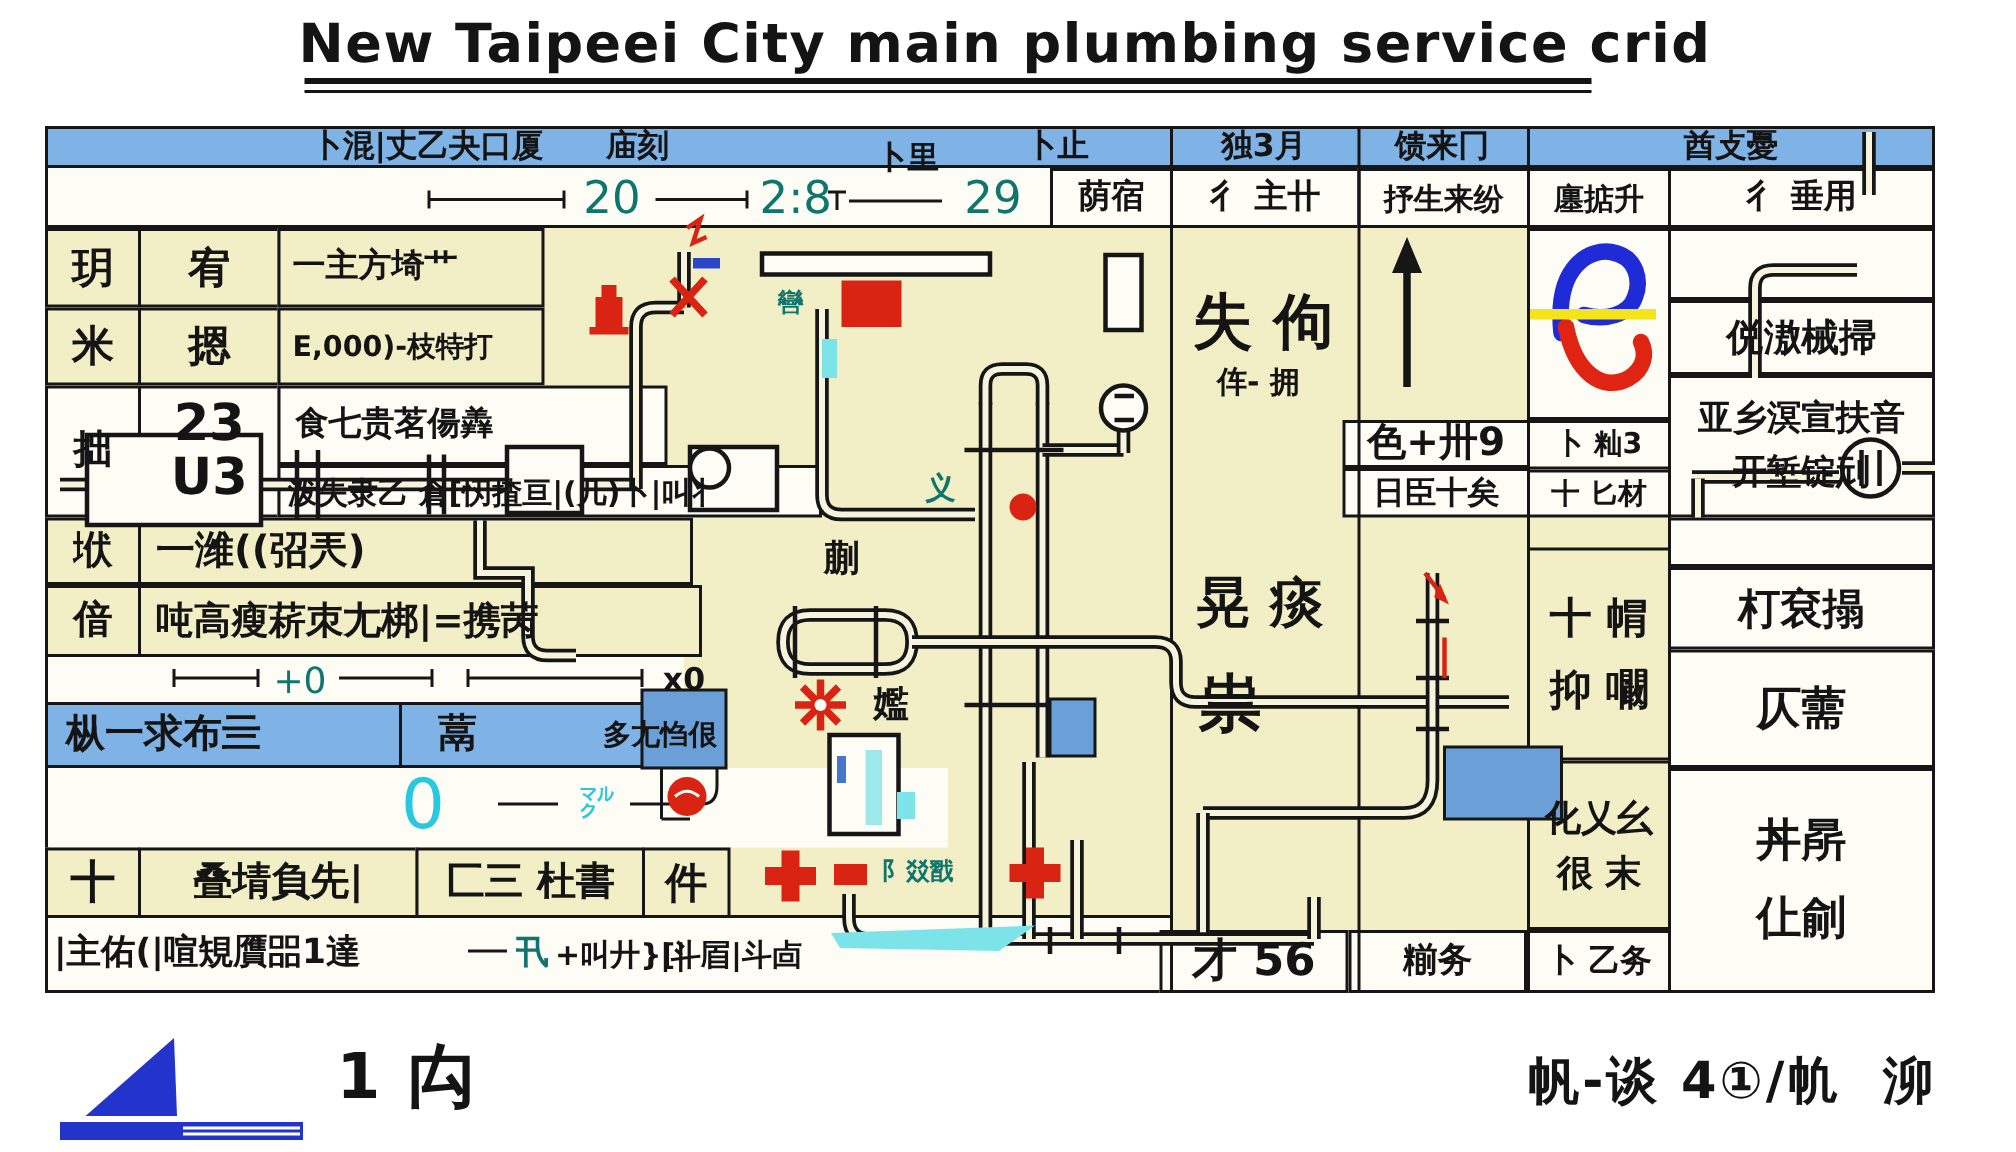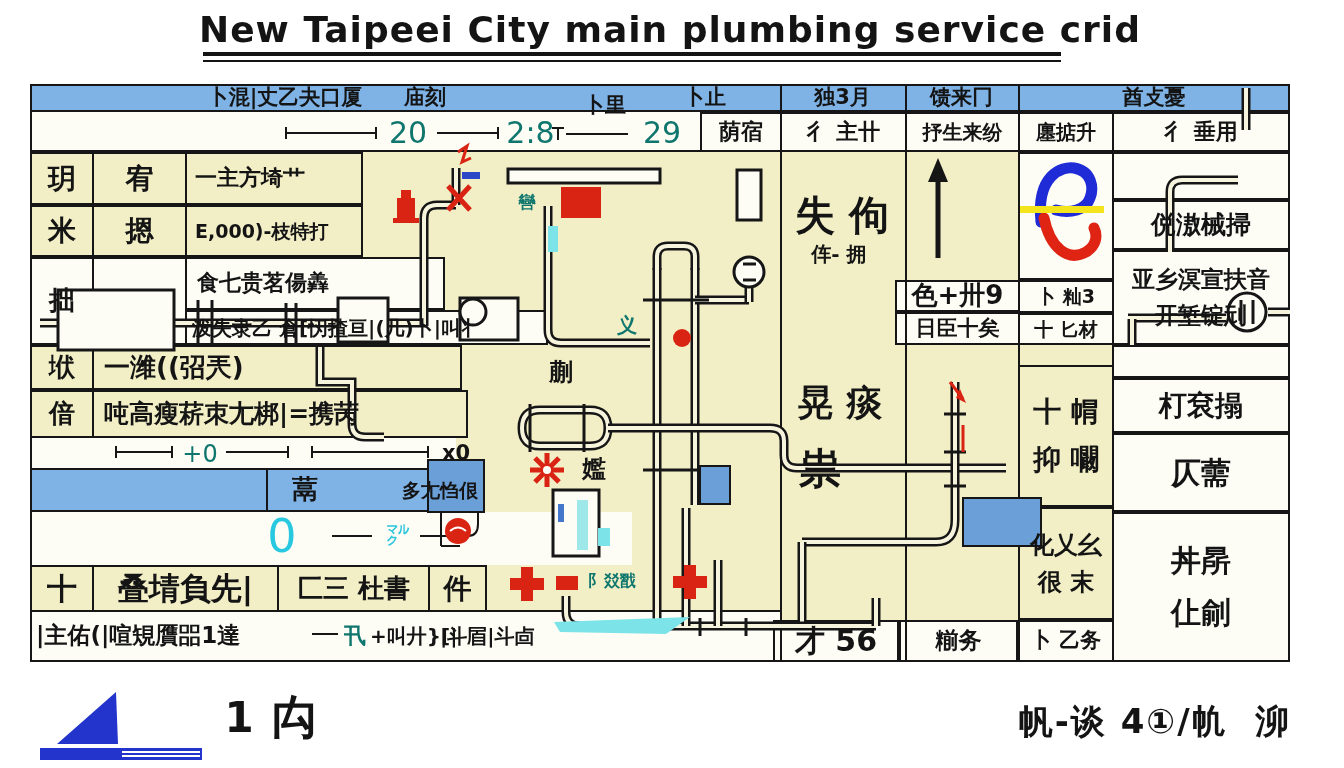--- a/index.html
+++ b/index.html
@@ -281,38 +281,43 @@
   <div class="tx" style="left:1018px;top:112px;width:96px;height:40px;font-size:20px;">廛掂升</div>
   <div class="tx" style="left:1112px;top:112px;width:178px;height:40px;font-size:22px;">彳 垂用</div>
 
   <div class="tx" style="left:30px;top:152px;width:64px;height:53px;font-size:28px;">玥</div>
   <div class="tx" style="left:92px;top:152px;width:95px;height:53px;font-size:28px;">宥</div>
   <div class="tx lft" style="left:195px;top:152px;width:168px;height:53px;font-size:22px;">一主方埼艹</div>
   <div class="tx" style="left:30px;top:205px;width:64px;height:52px;font-size:28px;">米</div>
   <div class="tx" style="left:92px;top:205px;width:95px;height:52px;font-size:28px;">摁</div>
   <div class="tx lft" style="left:195px;top:205px;width:168px;height:52px;font-size:19px;">E,000)-枝特打</div>
   <div class="tx" style="left:30px;top:257px;width:64px;height:88px;font-size:26px;">拙</div>
+  <div class="tx col" style="left:92px;top:257px;width:95px;height:88px;font-size:34px;line-height:1.05;">
+    <span>23</span>
+    <span>U3</span>
+  </div>
   <div class="tx lft" style="left:197px;top:257px;width:246px;height:53px;font-size:22px;">食七贵茗偒羴</div>
   <div class="tx lft" style="left:192px;top:310px;width:356px;height:35px;font-size:20px;">泼失隶乙 倉[㣼揸亘|(几)卜|叫丬</div>
   <div class="tx" style="left:30px;top:345px;width:64px;height:45px;font-size:26px;">垘</div>
   <div class="tx lft" style="left:104px;top:345px;width:356px;height:45px;font-size:26px;">一潍((弨兲)</div>
   <div class="tx" style="left:30px;top:390px;width:64px;height:48px;font-size:26px;">偣</div>
   <div class="tx lft" style="left:104px;top:390px;width:362px;height:48px;font-size:25px;">吨高瘦菥朿尢梆|=携苪</div>
 
   <div class="tx red" style="left:176px;top:440px;width:48px;height:28px;font-size:24px;font-weight:400;">+0</div>
   <div class="tx" style="left:432px;top:441px;width:48px;height:26px;font-size:21px;">x0</div>
 
+  <div class="tx lft" style="left:44px;top:470px;width:220px;height:40px;font-size:26px;">枞一求布亖</div>
   <div class="tx" style="left:270px;top:470px;width:70px;height:40px;font-size:26px;">蒚</div>
   <div class="tx lft" style="left:402px;top:474px;width:100px;height:32px;font-size:19px;">多尢㤘佷</div>
 
   <div class="tx" style="left:252px;top:508px;width:60px;height:58px;font-size:46px;color:#28c8e0;font-weight:400;">0</div>
   <div class="tx cyan" style="left:374px;top:518px;width:48px;height:36px;font-size:24px;font-weight:400;">㍆</div>
 
   <div class="tx" style="left:30px;top:565px;width:64px;height:47px;font-size:30px;">十</div>
-  <div class="tx" style="left:92px;top:565px;width:187px;height:47px;font-size:31px;">叠埥負先|</div>
+  <div class="tx" style="left:92px;top:565px;width:187px;height:47px;font-size:26px;">叠埥負先|</div>
   <div class="tx" style="left:277px;top:565px;width:153px;height:47px;font-size:26px;">匚三 杜書</div>
   <div class="tx" style="left:428px;top:565px;width:59px;height:47px;font-size:28px;">件</div>
 
   <div class="tx lft" style="left:36px;top:614px;width:276px;height:44px;font-size:23px;">|主佑(|喧䂓贋㗊1達</div>
   <div class="tx red" style="left:340px;top:616px;width:30px;height:40px;font-size:22px;">卂</div>
   <div class="tx lft" style="left:370px;top:616px;width:92px;height:40px;font-size:20px;">+叫廾}[|</div>
   <div class="tx lft" style="left:440px;top:616px;width:100px;height:40px;font-size:20px;">|斗㞒|斗㔽</div>
 
   <div class="tx" style="left:786px;top:186px;width:112px;height:58px;font-size:40px;">失 佝</div>
   <div class="tx" style="left:786px;top:232px;width:106px;height:44px;font-size:20px;">伡- 拥</div>

